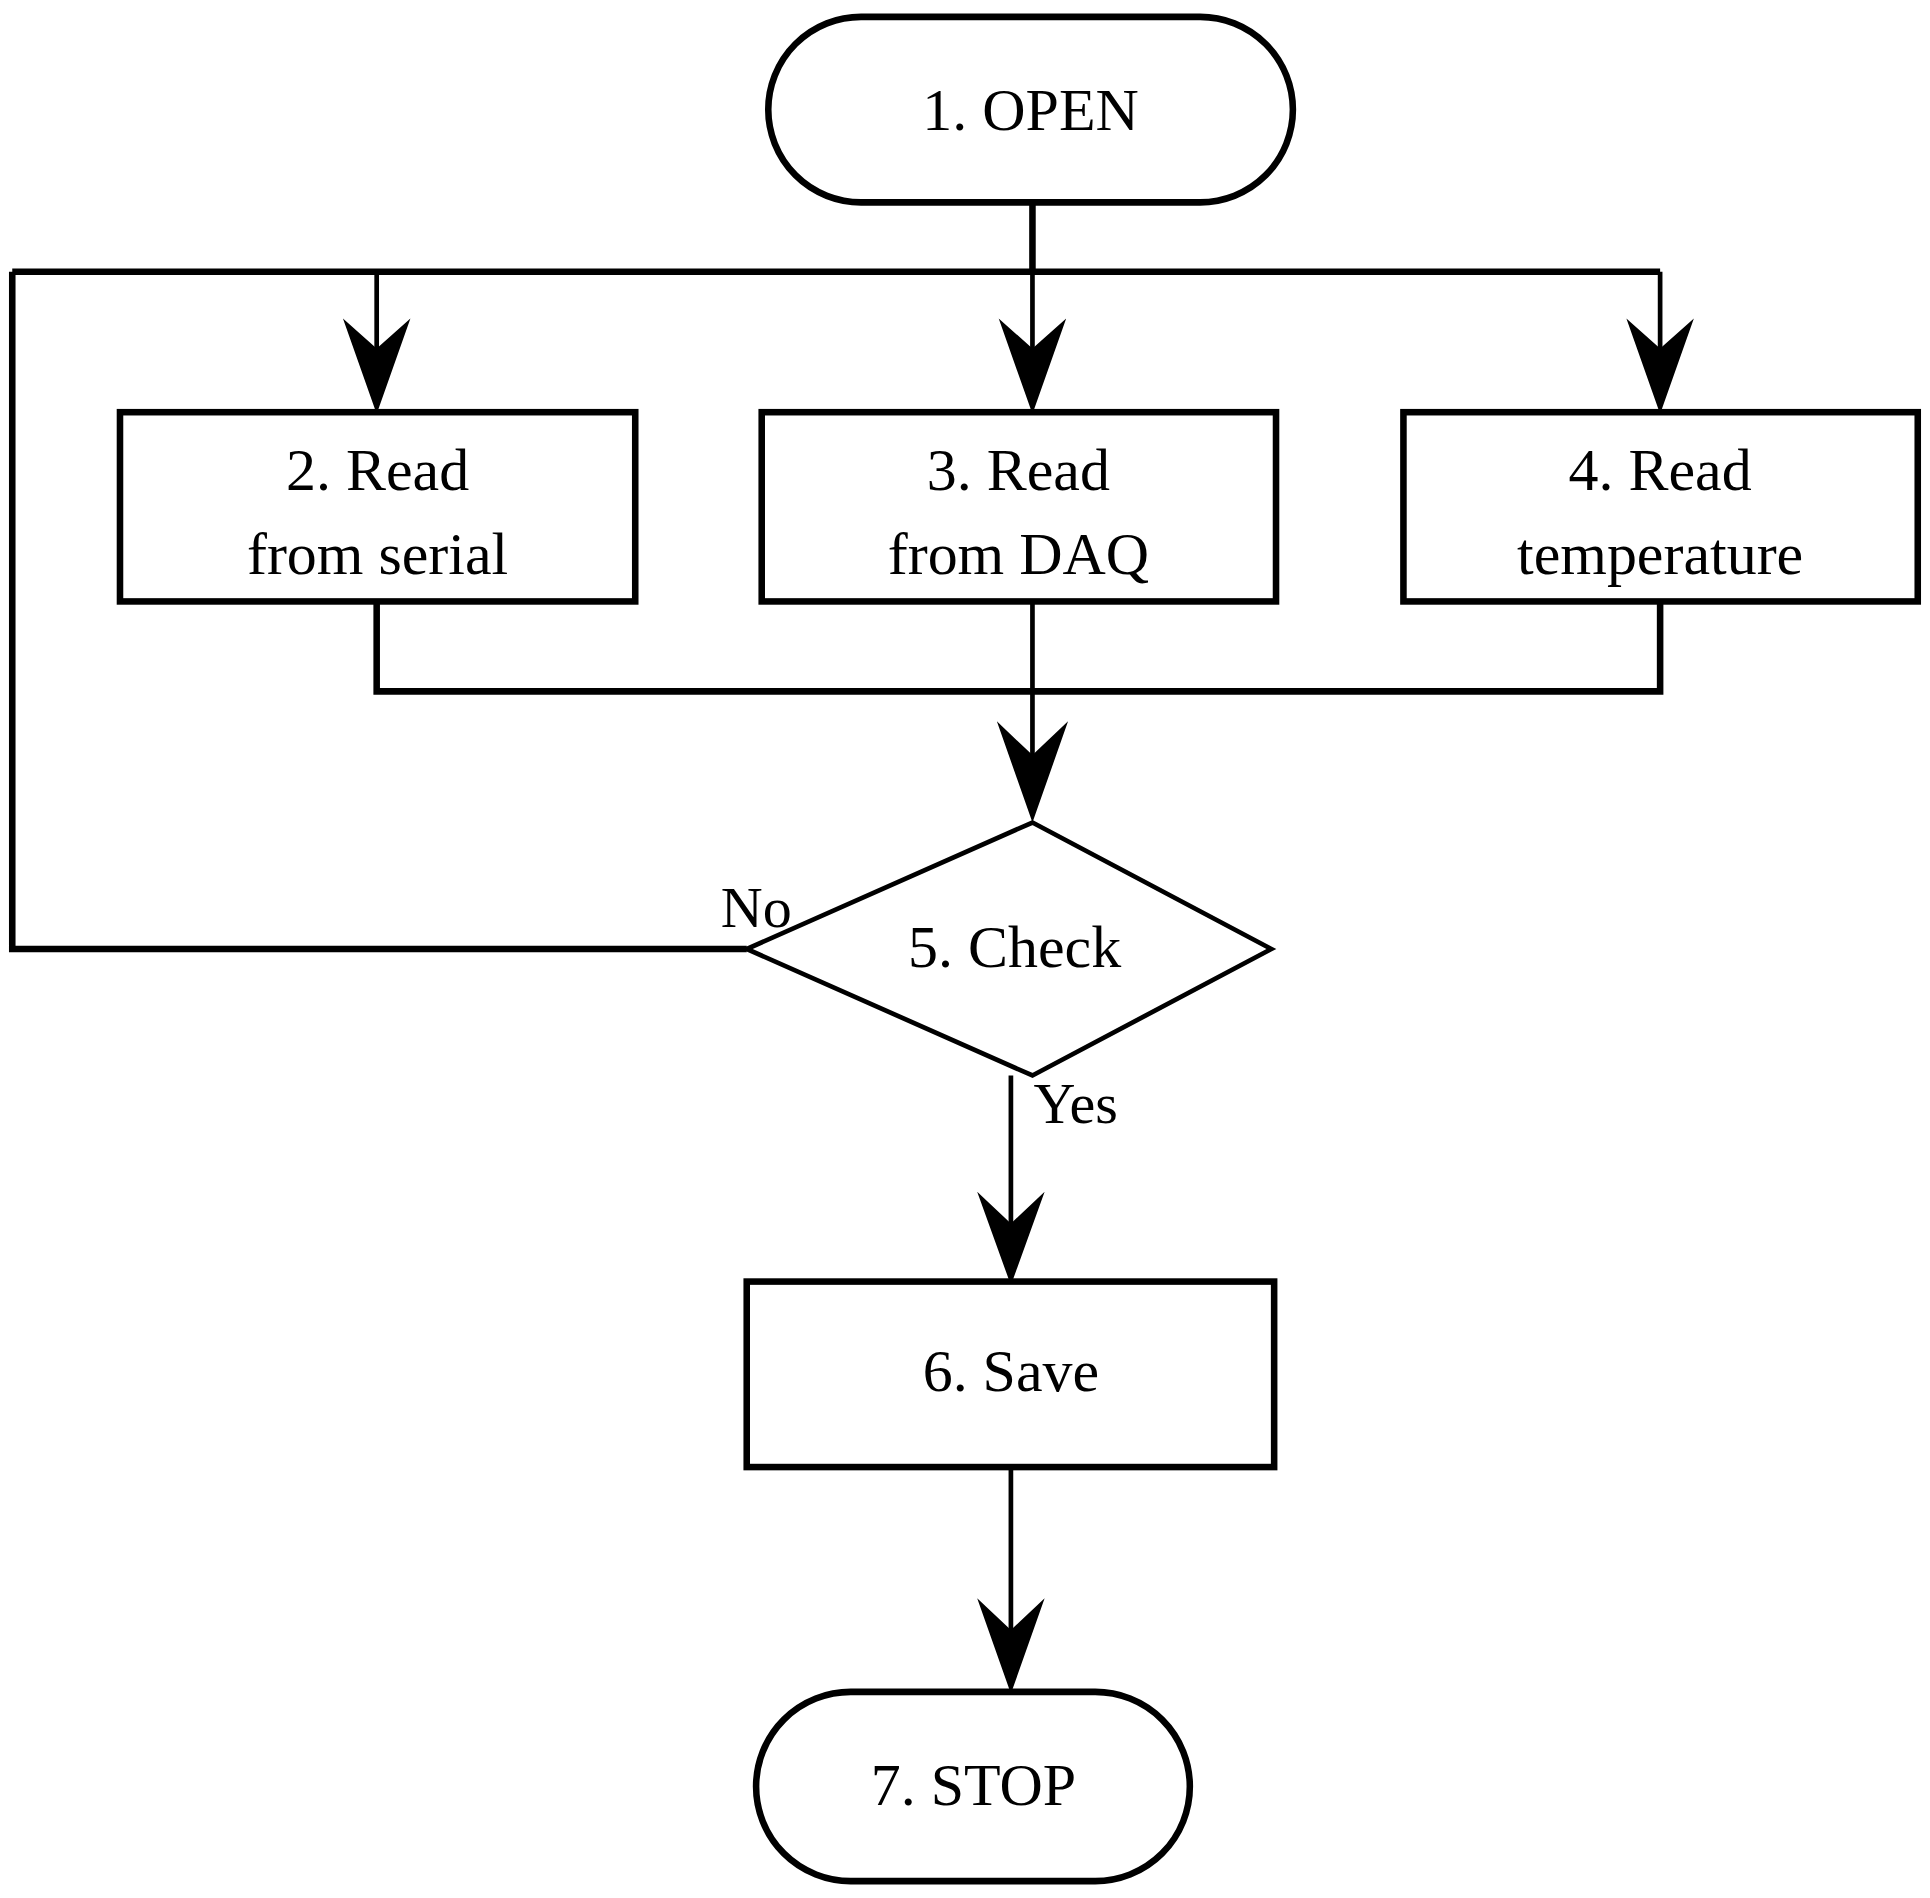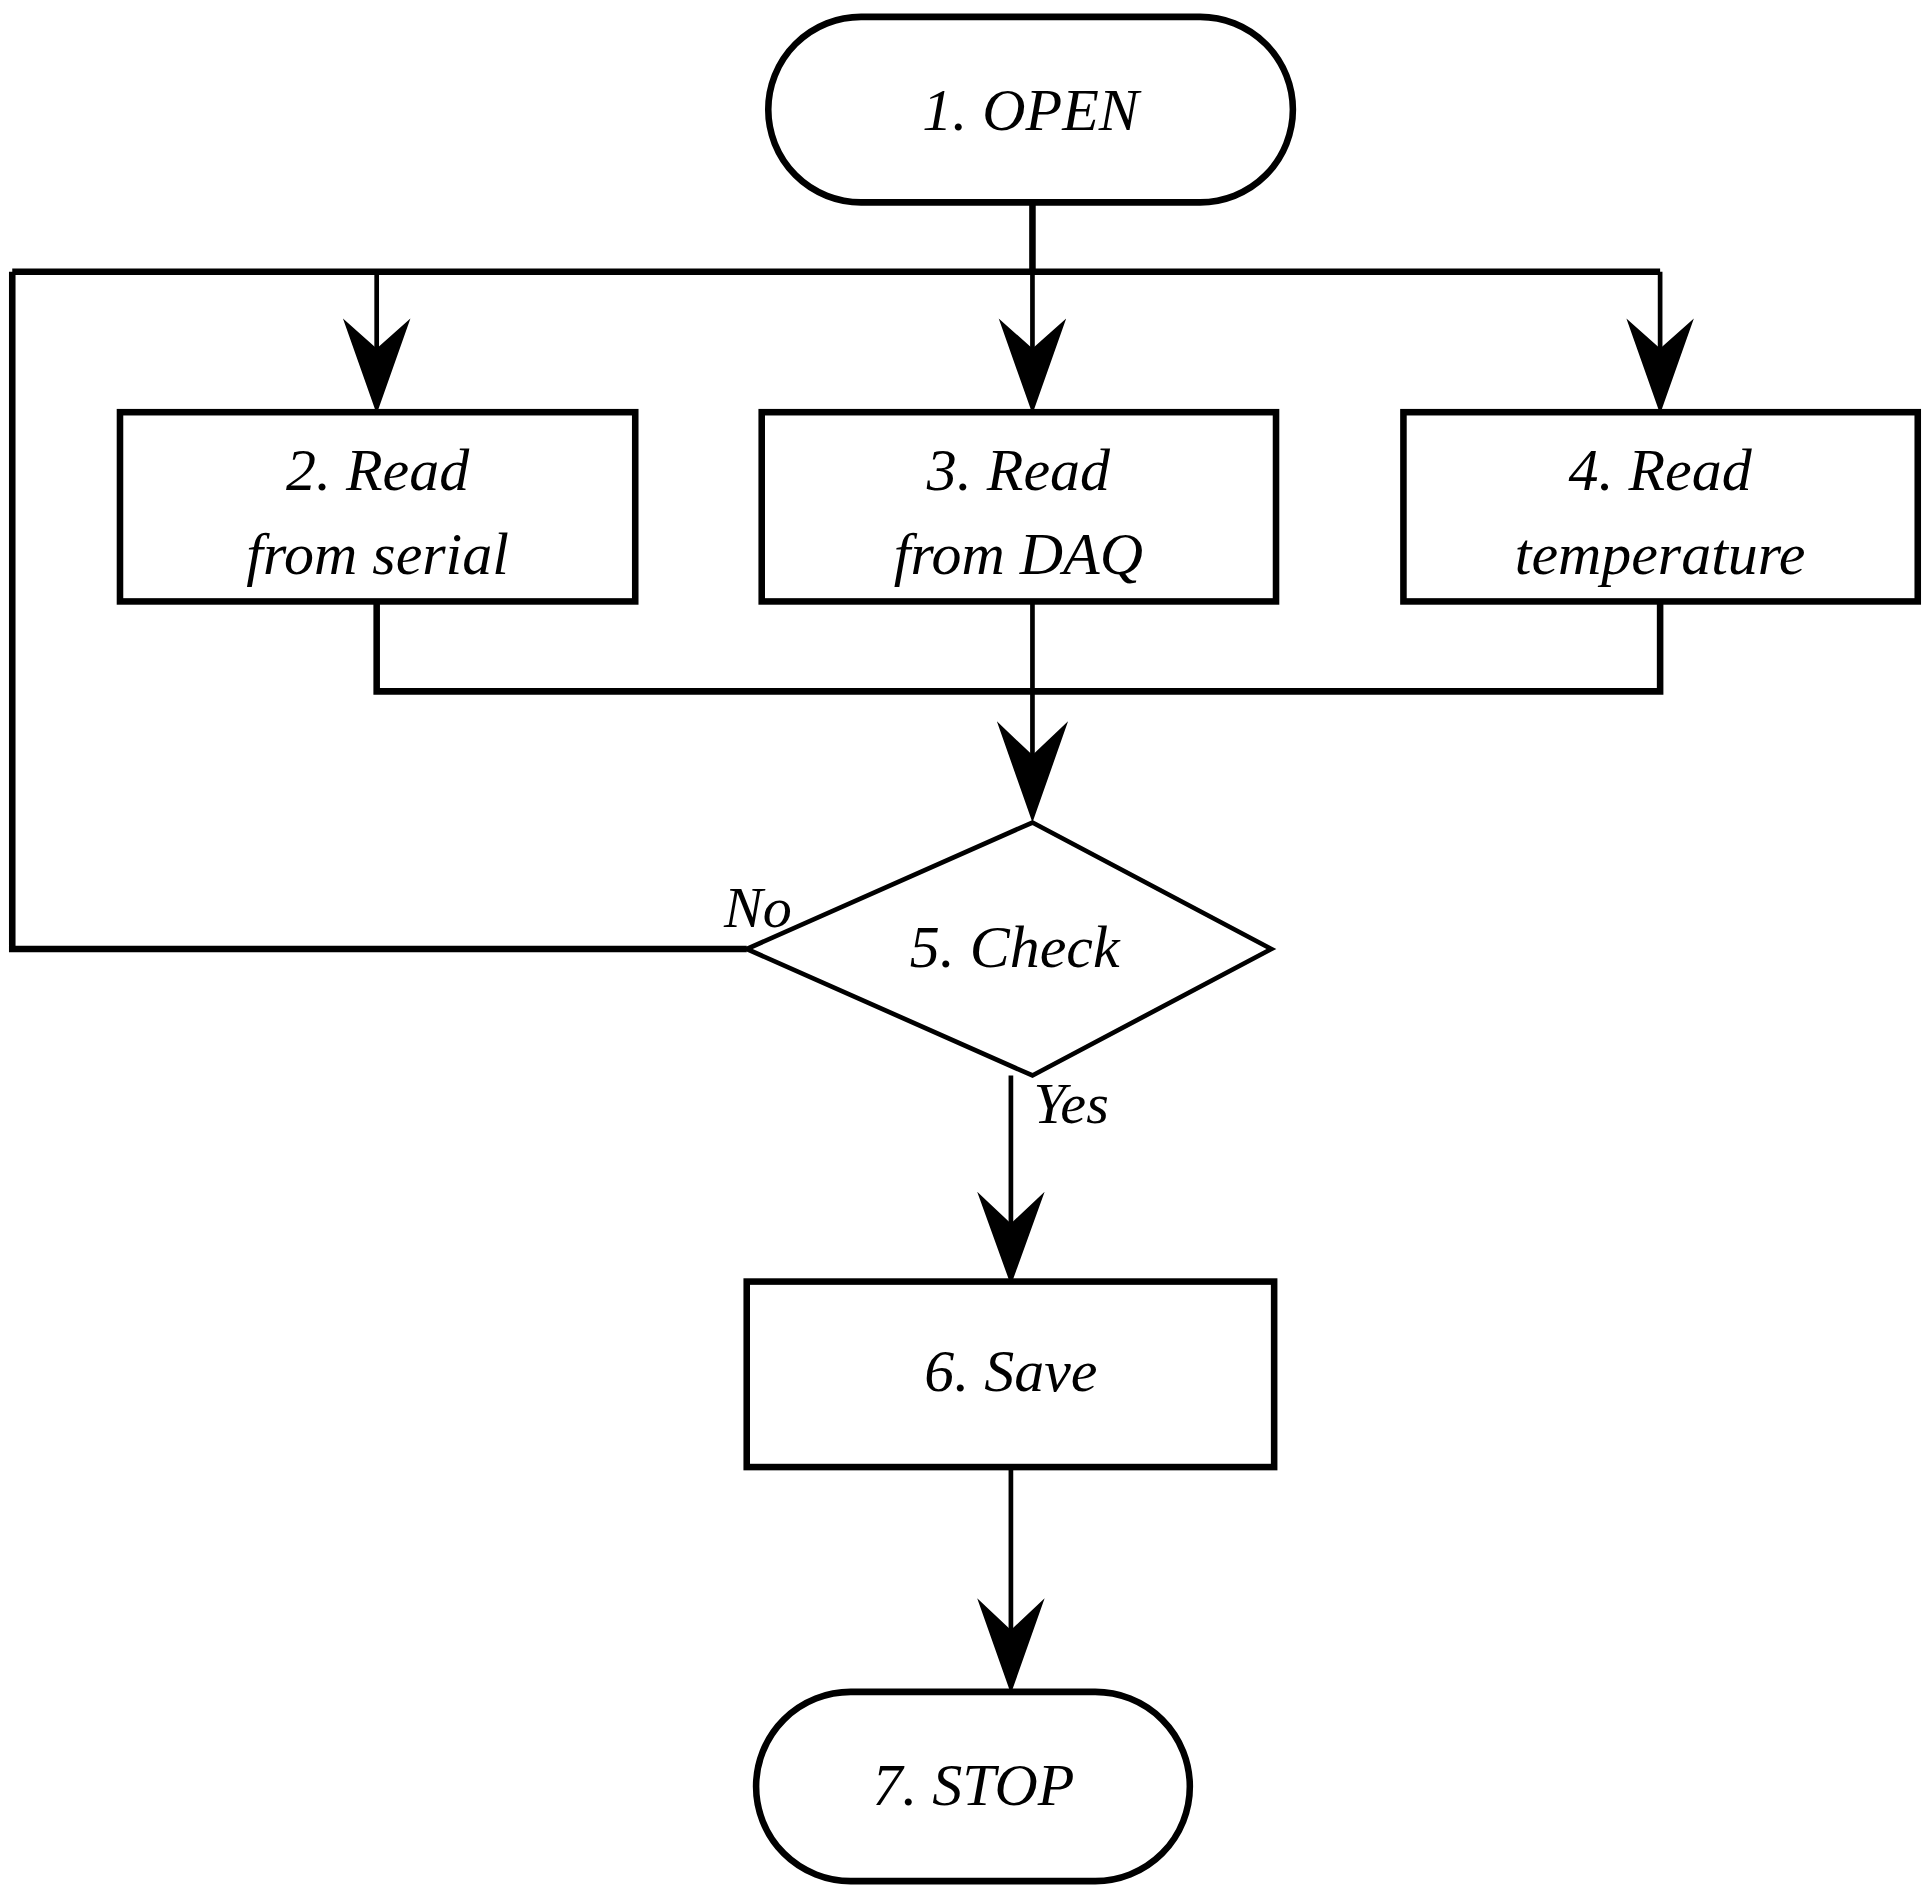--- a/index.html
+++ b/index.html
@@ -11,21 +11,20 @@
     width: 1930px;
     height: 1898px;
     font-family: "Liberation Serif", "DejaVu Serif", serif;
     overflow: hidden;
   }
   #flowchart-root {
     position: relative;
     width: 1542px;
     height: 1898px;
     background: #ffffff;
-    font-style: italic;
   }
   svg.chart {
     display: block;
     width: 1930px;
     height: 1898px;
   }
   .node-shape {
     fill: #ffffff;
     stroke: #000000;
     stroke-width: 7;

